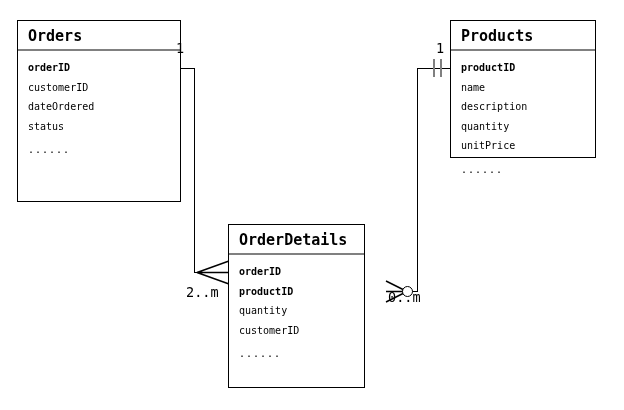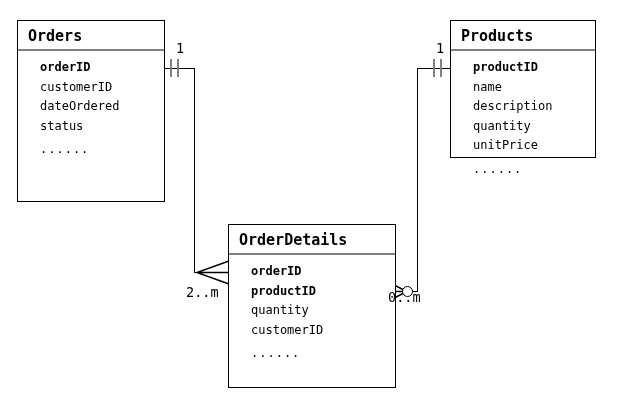--- a/index.html
+++ b/index.html
@@ -32,25 +32,24 @@
   }
   .entity-sep {
     height: 2px;
     background: #808080;
     margin: 0;
   }
   .attr-list {
     padding: 7px 10px 8px 10px;
   }
   .attr {
-    font-size: 12px;
+    font-size: 10px;
     line-height: 19.5px;
     color: #000000;
     white-space: nowrap;
-    margin-left: 12px;
   }
   .attr.key {
     font-weight: bold;
   }
   .attr.ellipsis {
     letter-spacing: 1px;
     padding-top: 4px;
   }
 
   
@@ -118,21 +117,21 @@
   <div class="tick" style="left:433px; top:59px; height:18px;"></div>
   <div class="tick" style="left:440px; top:59px; height:18px;"></div>
   <div class="card-label" style="left:436px; top:41px;">1</div>
 
   <svg class="foot" style="left:385px; top:278px;" width="24" height="28" viewBox="0 0 24 28">
     <path d="M22,13.5 L1,3 M22,13.5 L1,24 M22,13.5 L1,13.5" stroke="#000000" stroke-width="1.4" fill="none"></path>
   </svg>
   <div class="circle" style="left:402px; top:286px; width:11px; height:11px;"></div>
   <div class="card-label" style="left:388px; top:290px;">0..m</div>
 
-  <div class="entity" style="left:17px; top:20px; width:148px; height:182px;">
+  <div class="entity" style="left:17px; top:20px; width:164px; height:182px;">
     <div class="entity-name">Orders</div>
     <div class="entity-sep"></div>
     <div class="attr-list">
       <div class="attr key">orderID</div>
       <div class="attr">customerID</div>
       <div class="attr">dateOrdered</div>
       <div class="attr">status</div>
       <div class="attr ellipsis">......</div>
     </div>
   </div>
@@ -143,21 +142,21 @@
     <div class="attr-list">
       <div class="attr key">productID</div>
       <div class="attr">name</div>
       <div class="attr">description</div>
       <div class="attr">quantity</div>
       <div class="attr">unitPrice</div>
       <div class="attr ellipsis">......</div>
     </div>
   </div>
 
-  <div class="entity" style="left:228px; top:224px; width:168px; height:164px;">
+  <div class="entity" style="left:228px; top:224px; width:137px; height:164px;">
     <div class="entity-name">OrderDetails</div>
     <div class="entity-sep"></div>
     <div class="attr-list">
       <div class="attr key">orderID</div>
       <div class="attr key">productID</div>
       <div class="attr">quantity</div>
       <div class="attr">customerID</div>
       <div class="attr ellipsis">......</div>
     </div>
   </div>

